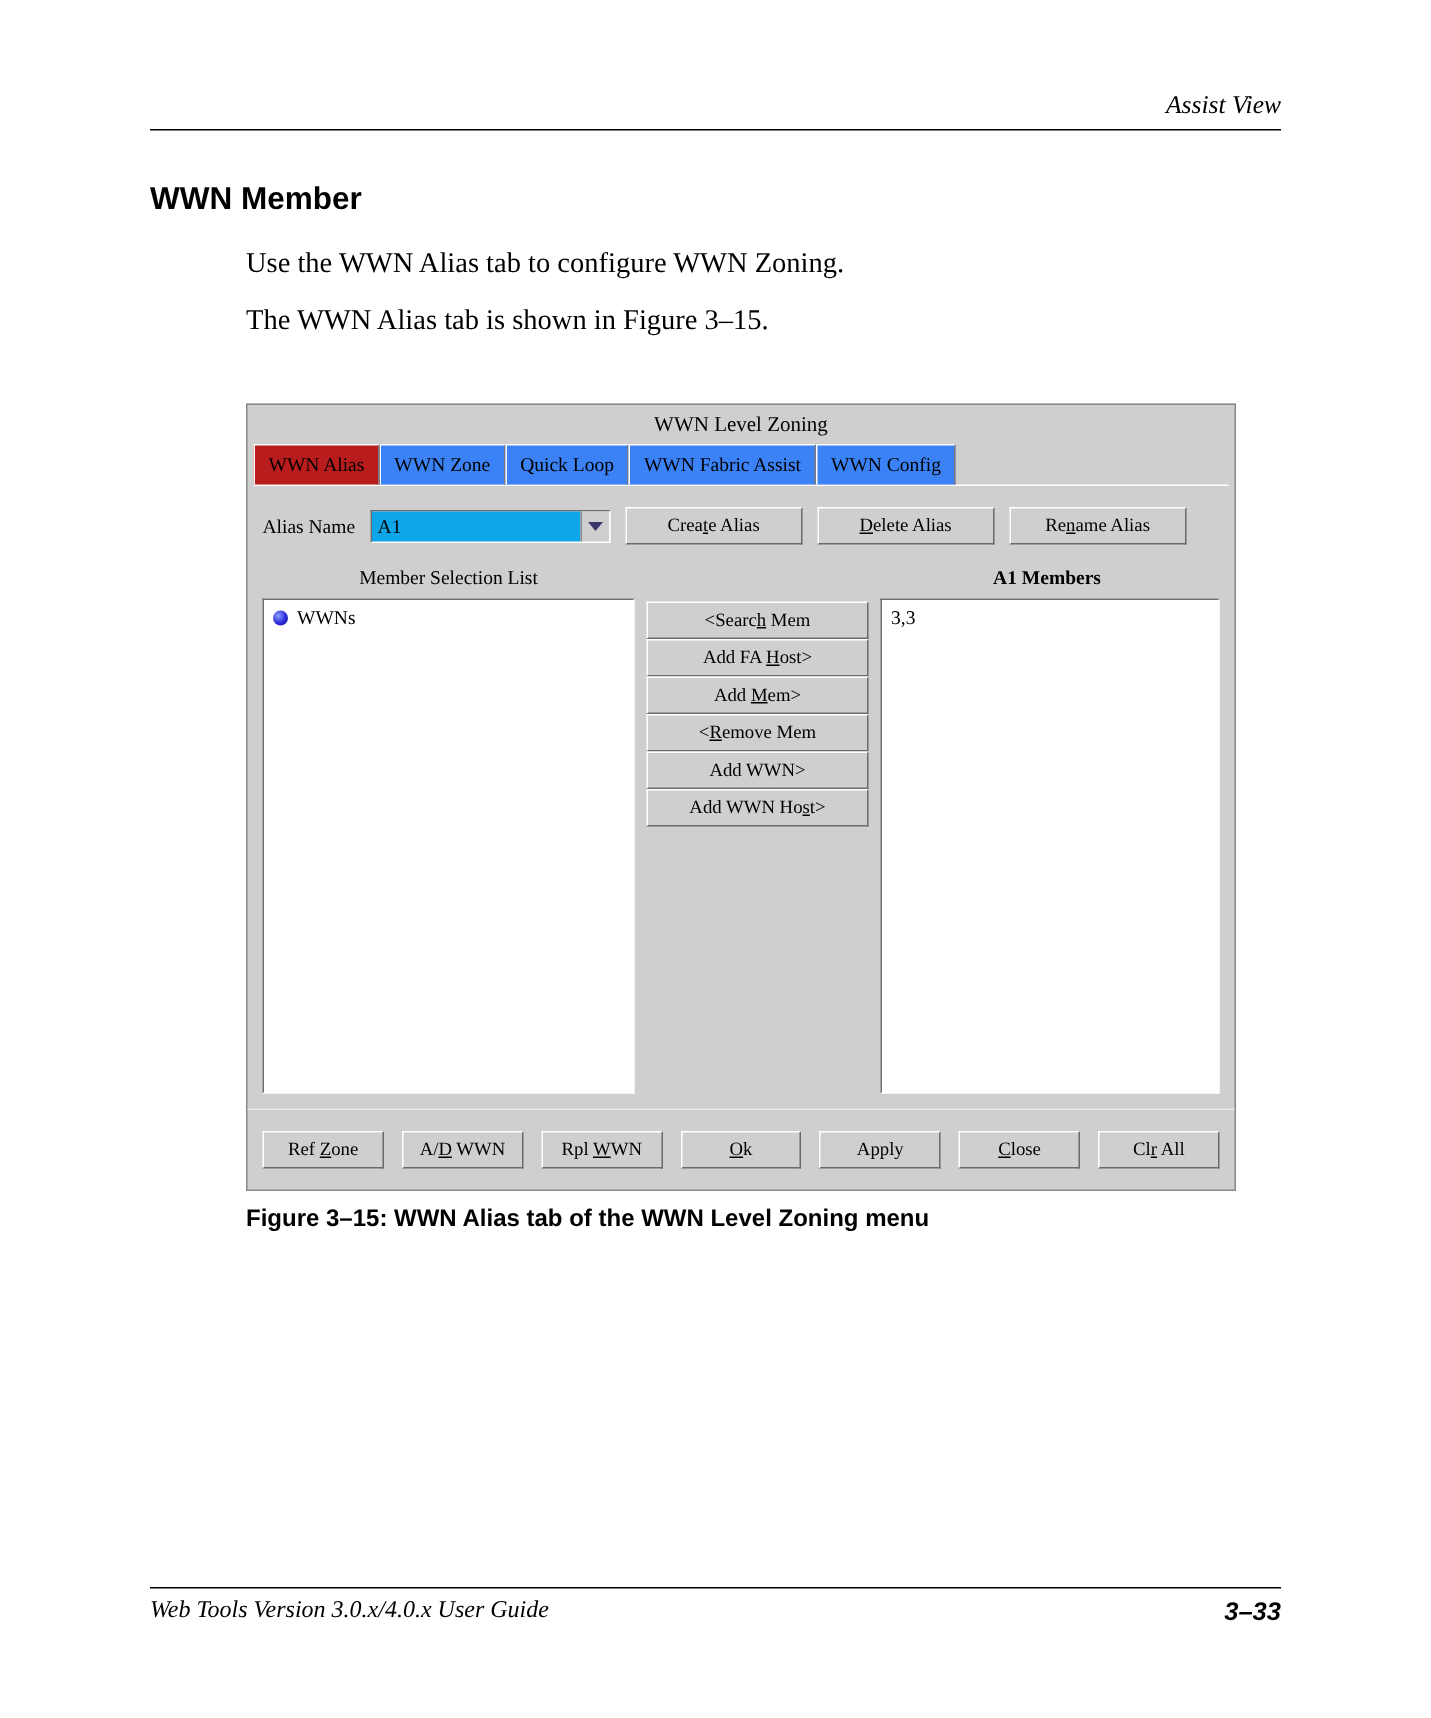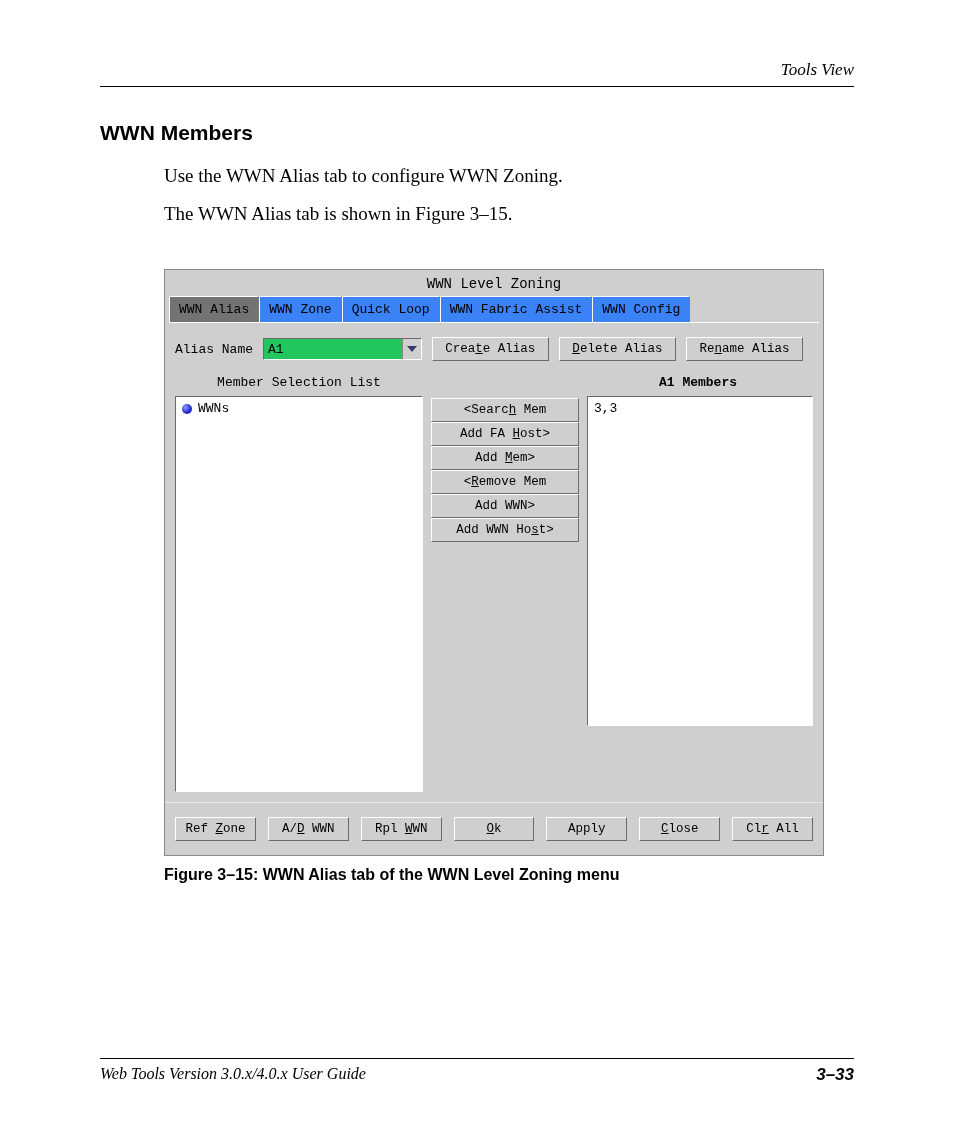--- a/index.html
+++ b/index.html
@@ -44,21 +44,21 @@
     font-family: Arial, Helvetica, sans-serif;
     font-weight: bold;
     font-size: 16px;
     margin: 10px 0 0 64px;
   }
 
   
   .dialog-wrap {
     margin-left: 64px;
     width: 660px;
-    font-family: Liberation Mono, monospace;
+    font-family: Liberation Serif, serif;
     margin-top: 43px;
   }
   .dlg {
     background: #cfcfcf;
     border: 1px solid #888;
     box-sizing: border-box;
   }
   .dlg-title {
     text-align: center;
     font-size: 14px;
@@ -75,21 +75,21 @@
   .tab {
     padding: 5px 9px 5px 9px;
     background: #3b82f6;
     border-top: 1px solid #fff;
     border-left: 1px solid #fff;
     border-right: 1px solid #7a7a7a;
     position: relative;
     cursor: default;
   }
   .tab.active {
-    background: #737373;
+    background: #b91c1c;
     z-index: 2;
   }
   .tab-strip-underline {
     border-top: 1px solid #fff;
     margin: 0 4px;
   }
 
   .row-alias {
     display: flex;
     align-items: center;
@@ -109,21 +109,21 @@
     height: 22px;
     width: 160px;
     box-sizing: border-box;
   }
   .combo-input {
     flex: 1;
     padding: 0 4px;
     font-size: 13px;
     display: flex;
     align-items: center;
-    background: #22c55e;
+    background: #0ea5e9;
   }
   .combo-btn {
     width: 18px;
     background: #cfcfcf;
     border-left: 1px solid #888;
     display: flex;
     align-items: center;
     justify-content: center;
   }
   .combo-btn svg { display:block; }
@@ -165,21 +165,21 @@
   }
   .listbox {
     background: #fff;
     border-top: 1px solid #6b6b6b;
     border-left: 1px solid #6b6b6b;
     border-right: 1px solid #fff;
     border-bottom: 1px solid #fff;
     box-sizing: border-box;
     font-size: 13px;
   }
-  .listbox.left { width: 248px; height: 396px; padding: 4px 6px; }
+  .listbox.left { width: 248px; height: 330px; padding: 4px 6px; }
   .listbox.right { flex: 1; height: 330px; padding: 4px 6px; }
   .tree-item {
     display: flex;
     align-items: center;
     gap: 6px;
   }
   .bullet {
     width: 10px; height: 10px; border-radius: 50%;
     background: radial-gradient(circle at 35% 35%, #8aa0ff 0%, #2a2ad8 55%, #10108a 100%);
   }
@@ -218,23 +218,23 @@
     font-weight: bold;
     font-style: italic;
     font-size: 17px;
   }
   .u { text-decoration: underline; }
 </style>
 </head>
 <body>
 
 <div class="page">
-  <div class="running-head">Tools View</div>
-
-  <h2 class="section-heading">WWN Members</h2>
+  <div class="running-head">Assist View</div>
+
+  <h2 class="section-heading">WWN Member</h2>
   <p class="body-text">Use the WWN Alias tab to configure WWN Zoning.</p>
   <p class="body-text">The WWN Alias tab is shown in Figure 3–15.</p>
 
   <div class="dialog-wrap">
     <div class="dlg">
       <div class="dlg-title">WWN Level Zoning</div>
 
       <div class="tabs">
         <div class="tab active">WWN Alias</div>
         <div class="tab">WWN Zone</div>

